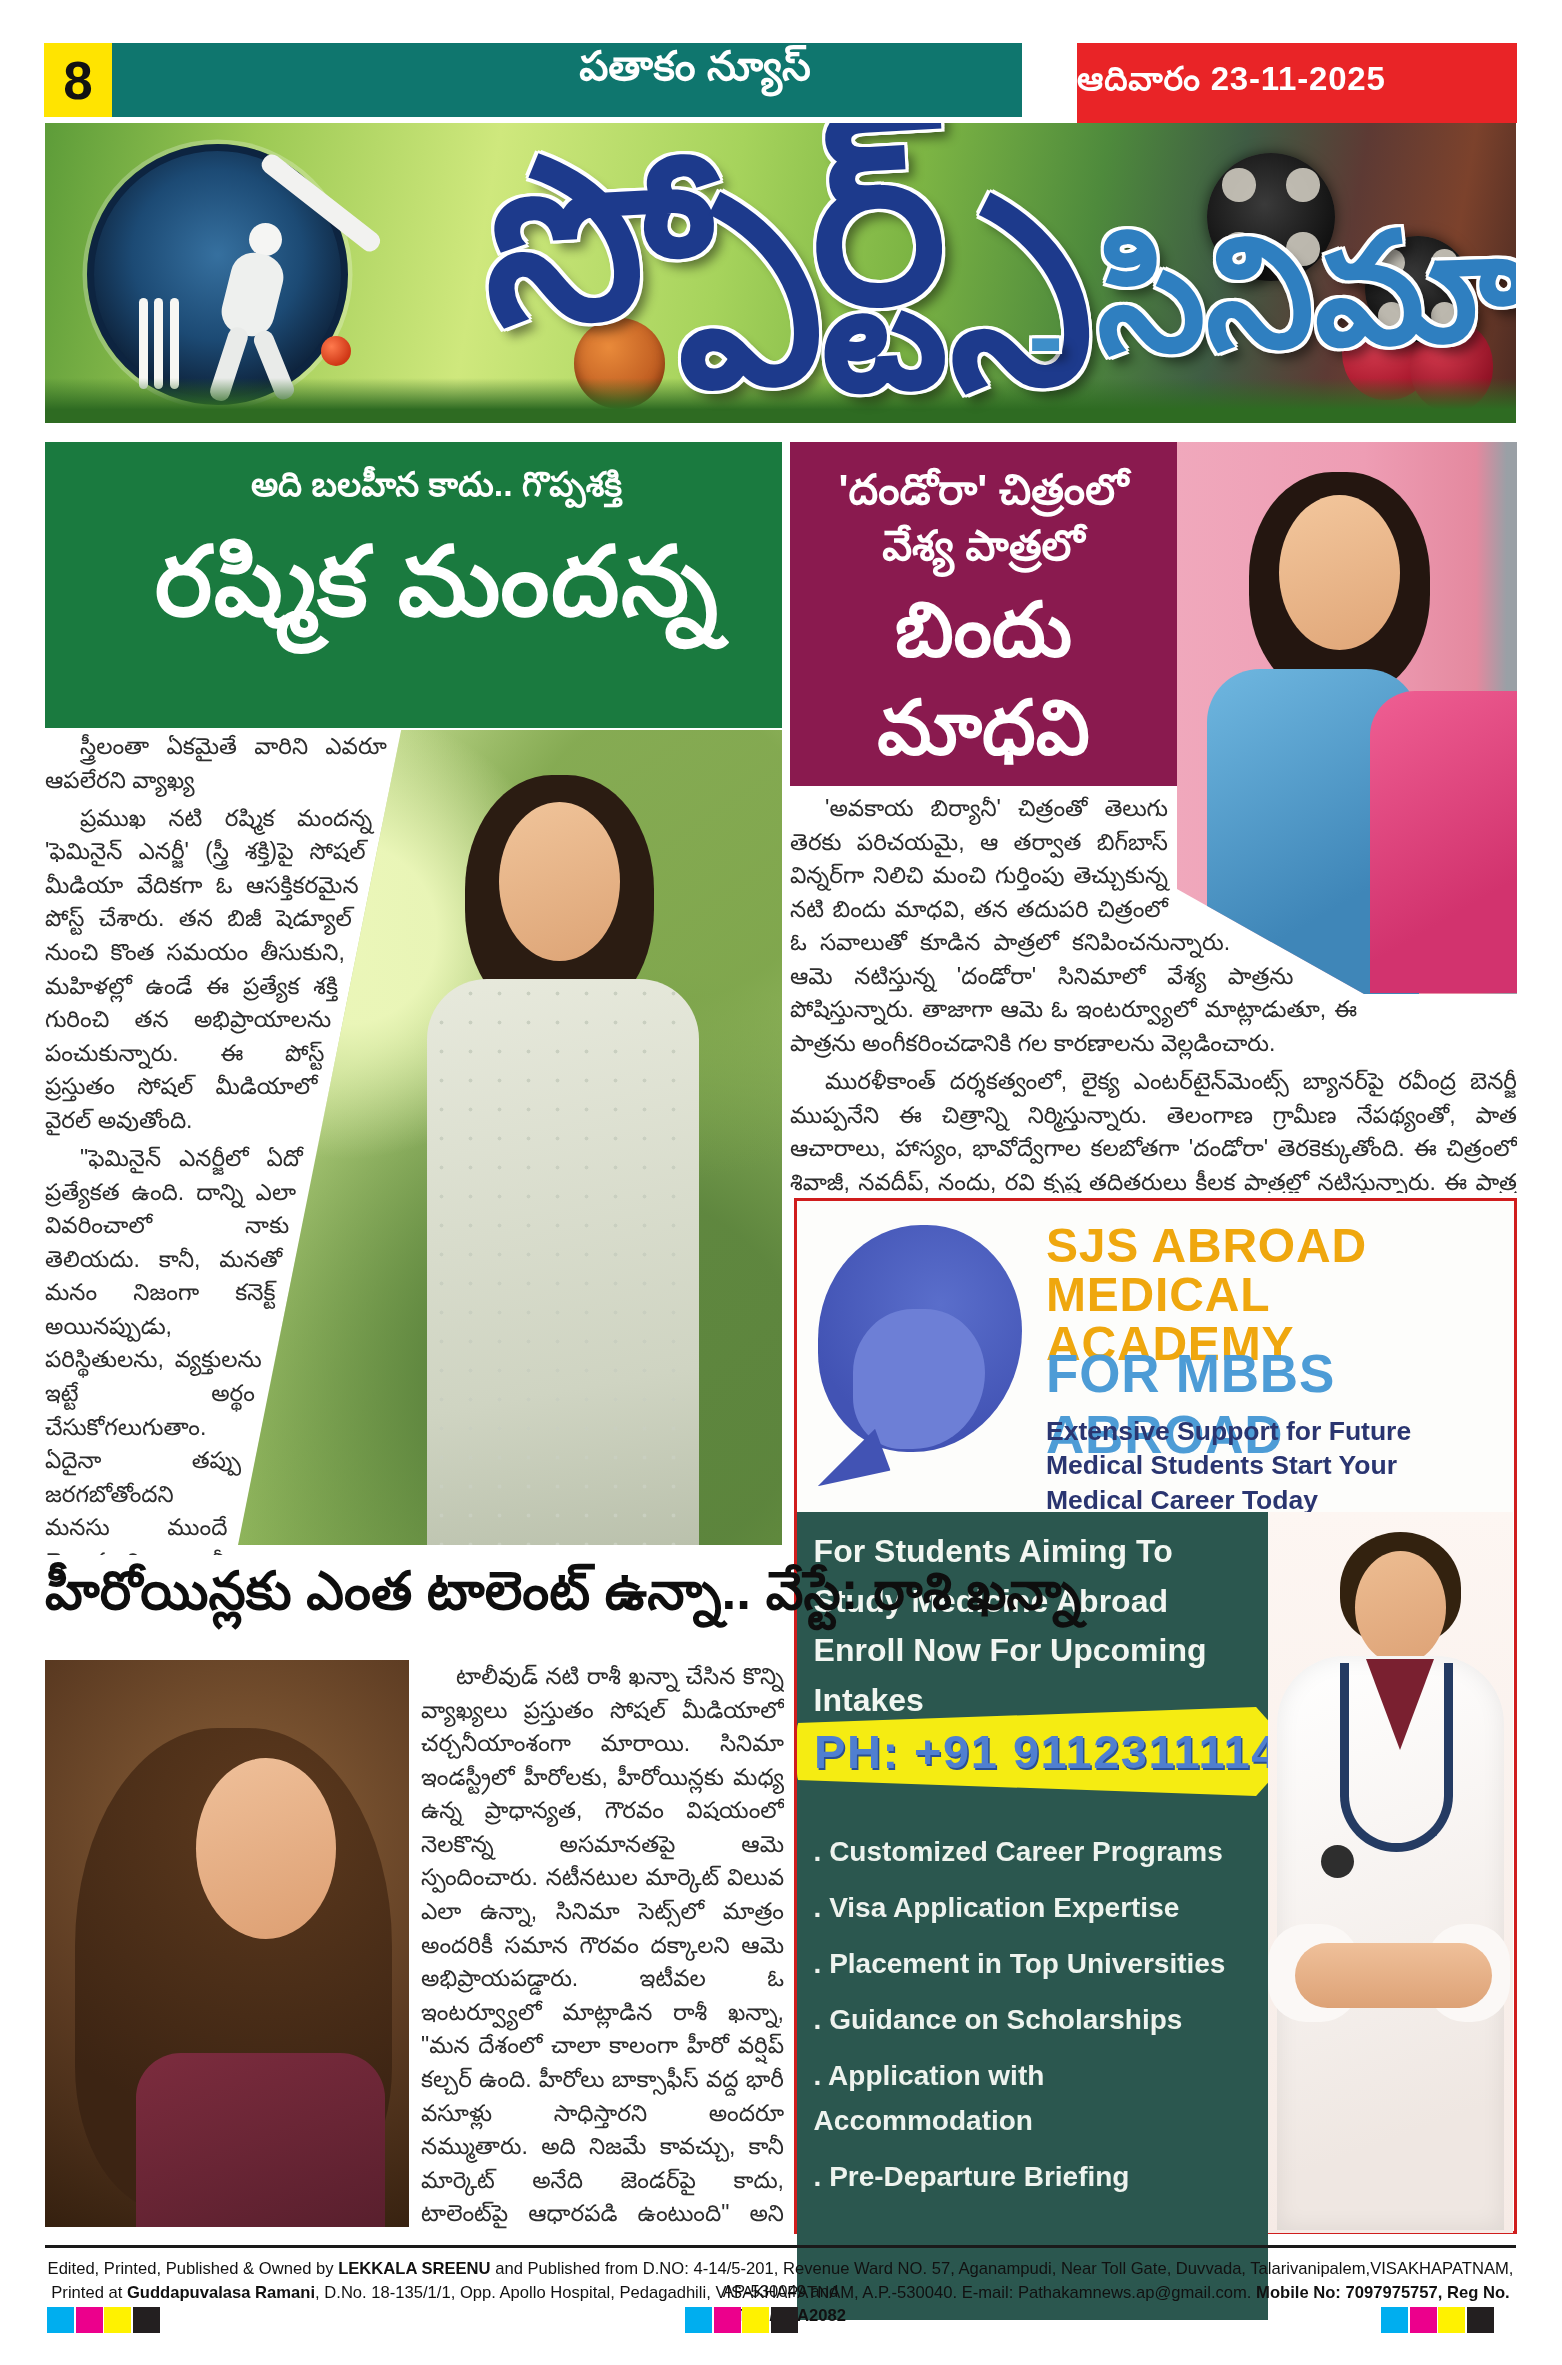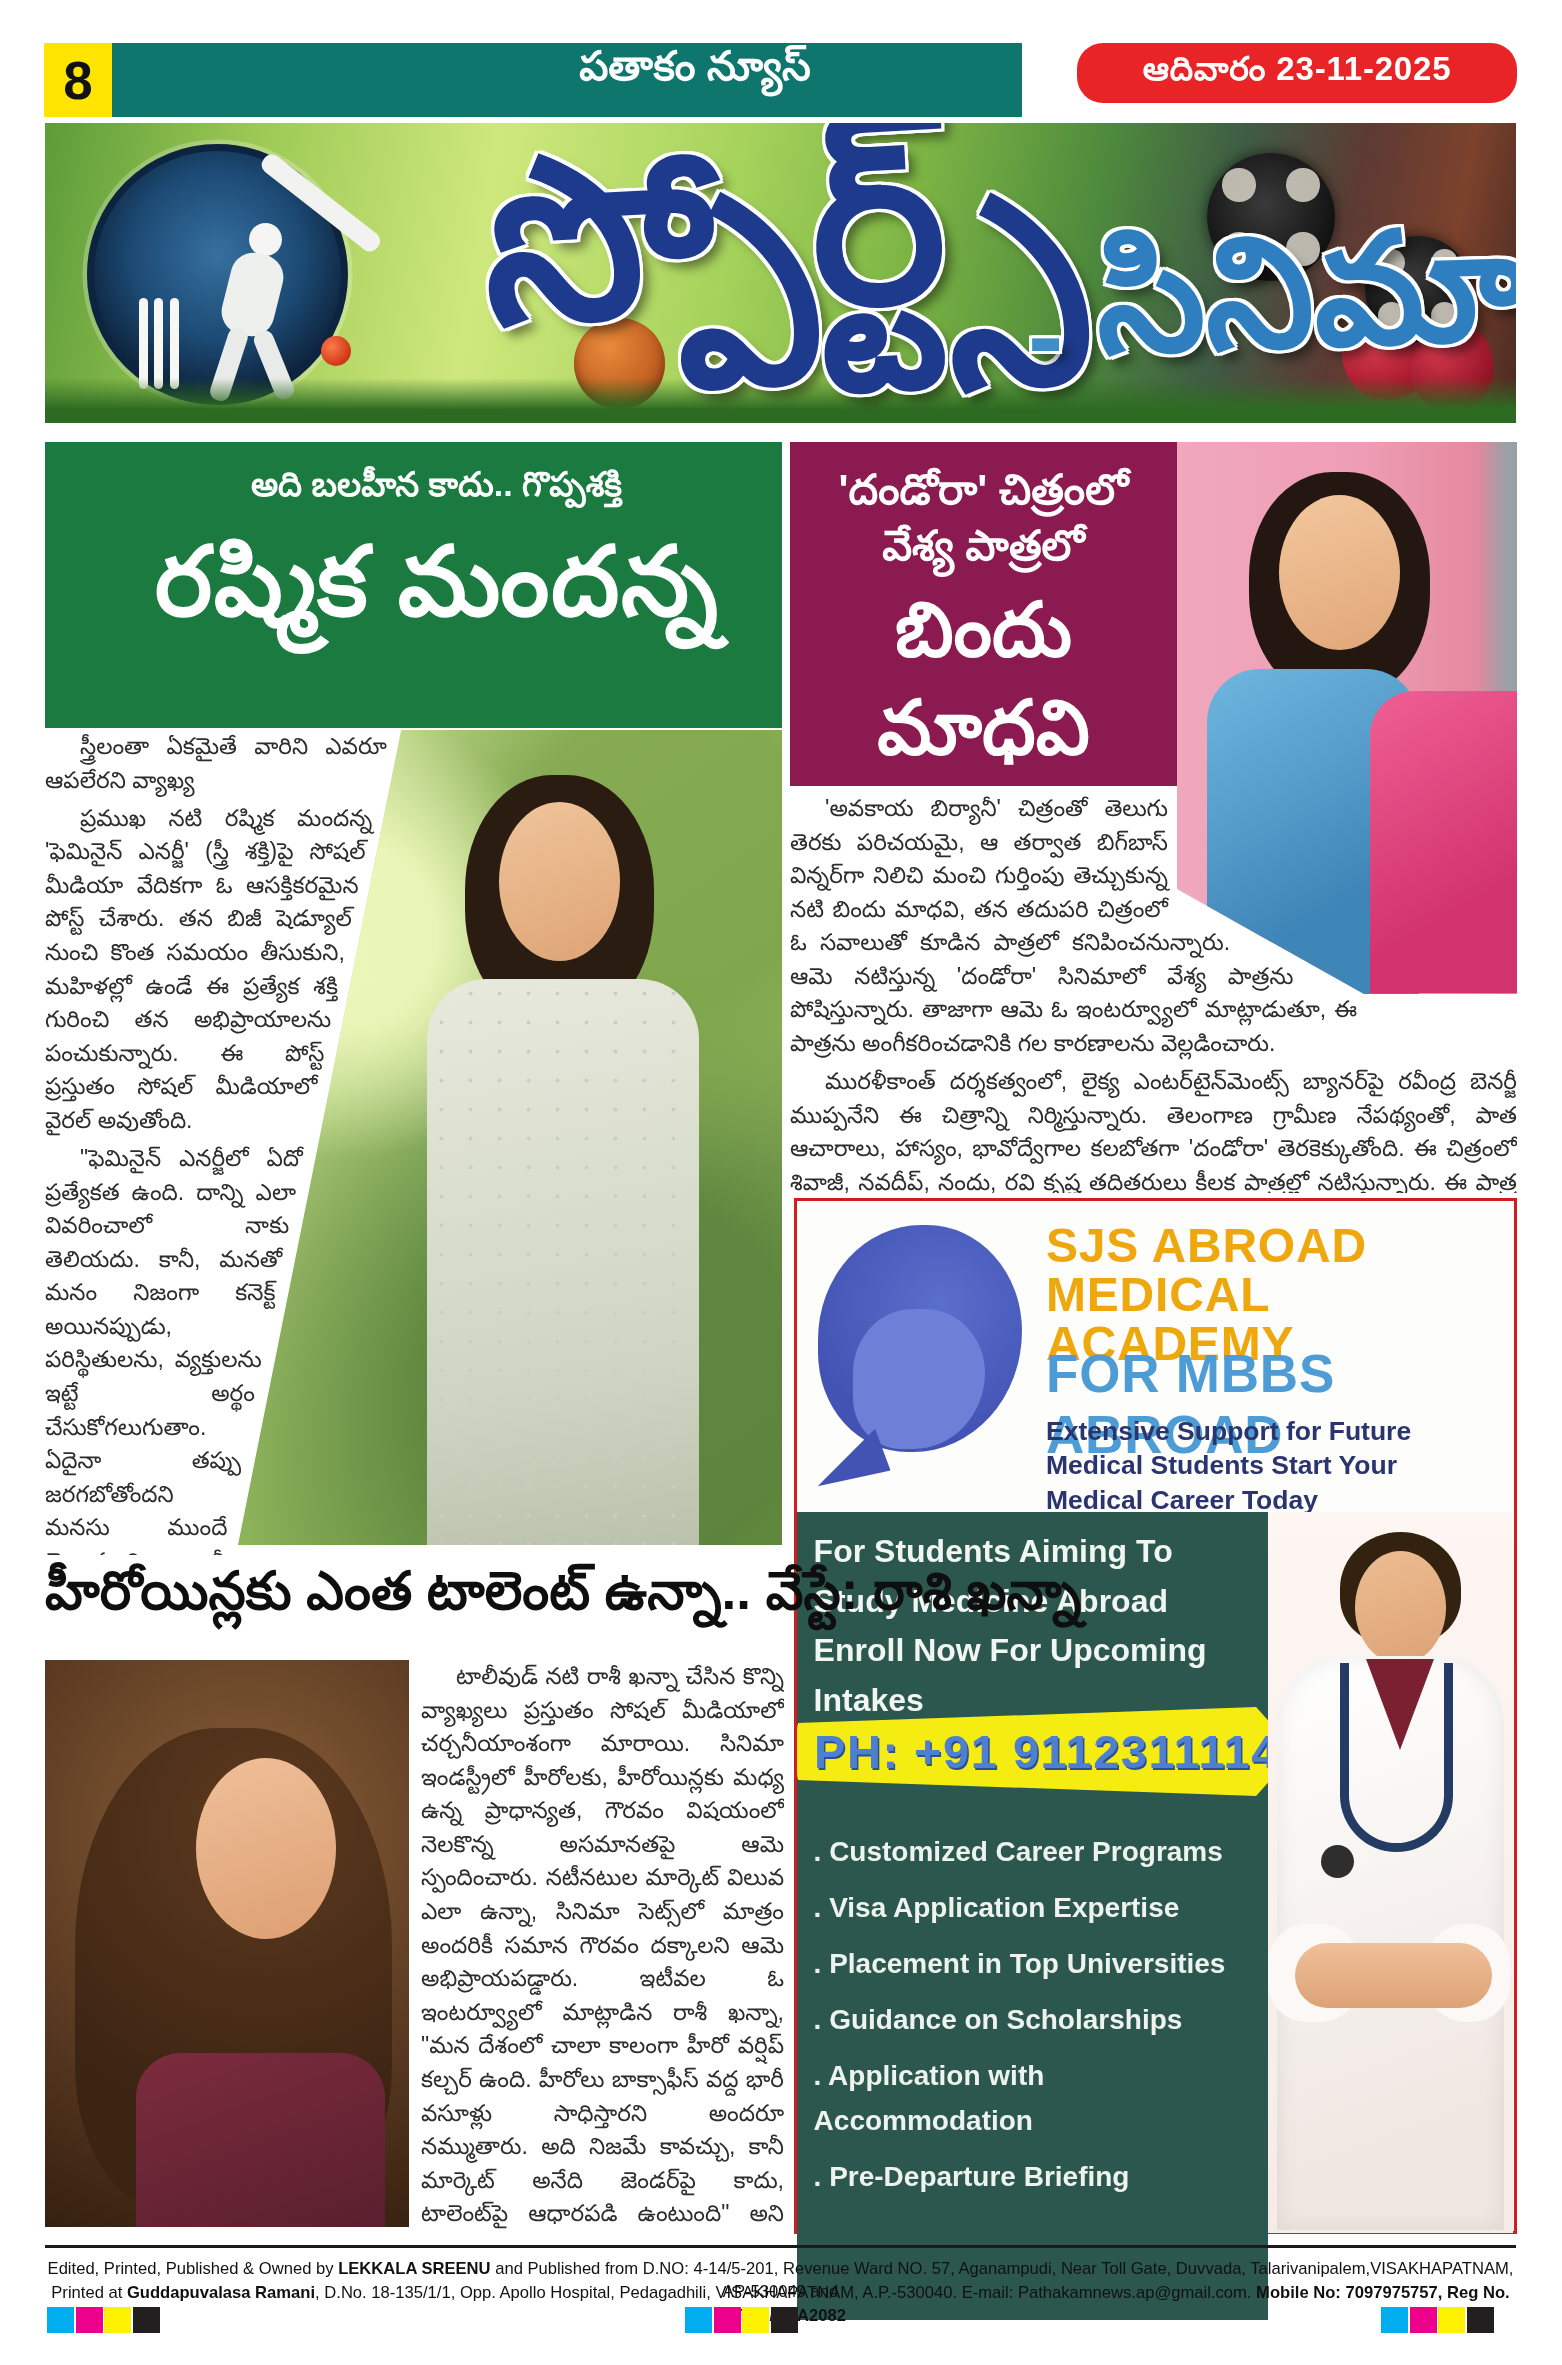--- a/index.html
+++ b/index.html
@@ -9,22 +9,22 @@
         font-family:"Liberation Sans","DejaVu Sans",sans-serif;overflow:hidden;}
   .abs{position:absolute;}
 
   
   .pagenum{left:44px;top:43px;width:68px;height:74px;background:#ffe400;
            display:flex;align-items:center;justify-content:center;
            font-size:53px;font-weight:bold;color:#121212;}
   .mastbar{left:112px;top:43px;width:910px;height:74px;background:#0f766e;
            display:flex;align-items:flex-start;justify-content:center;}
   .mastbar span{color:#fff;font-size:41px;font-weight:bold;transform:translateX(128px);}
-  .datebox{left:1077px;top:43px;width:440px;height:60px;background:#e92427;
-           display:flex;align-items:center;justify-content:center;border-radius:26px;}
+  .datebox{left:1077px;top:43px;width:440px;height:80px;background:#e92427;
+           display:flex;align-items:center;justify-content:flex-start;}
   .datebox span{color:#fff;font-size:33px;font-weight:bold;letter-spacing:0.8px;}
 
   
   .banner{left:45px;top:123px;width:1471px;height:300px;overflow:hidden;
     background:linear-gradient(100deg,#5d9c39 0%,#9cc954 14%,#cfe87d 30%,#a6d35c 46%,
                #7db544 58%,#4e8a3c 70%,#3f5c44 79%,#5d3a34 87%,#7c422c 94%,#4a2a22 100%);}
   .banner .grass{left:0;bottom:0;width:100%;height:45px;
     background:linear-gradient(180deg,rgba(30,80,25,0),#2e6b22 70%);}
   .badge{left:42px;top:21px;width:261px;height:261px;border-radius:50%;
     background:radial-gradient(circle at 50% 42%,#36709f 0%,#1c4a74 45%,#0c1e35 78%,#091527 100%);

